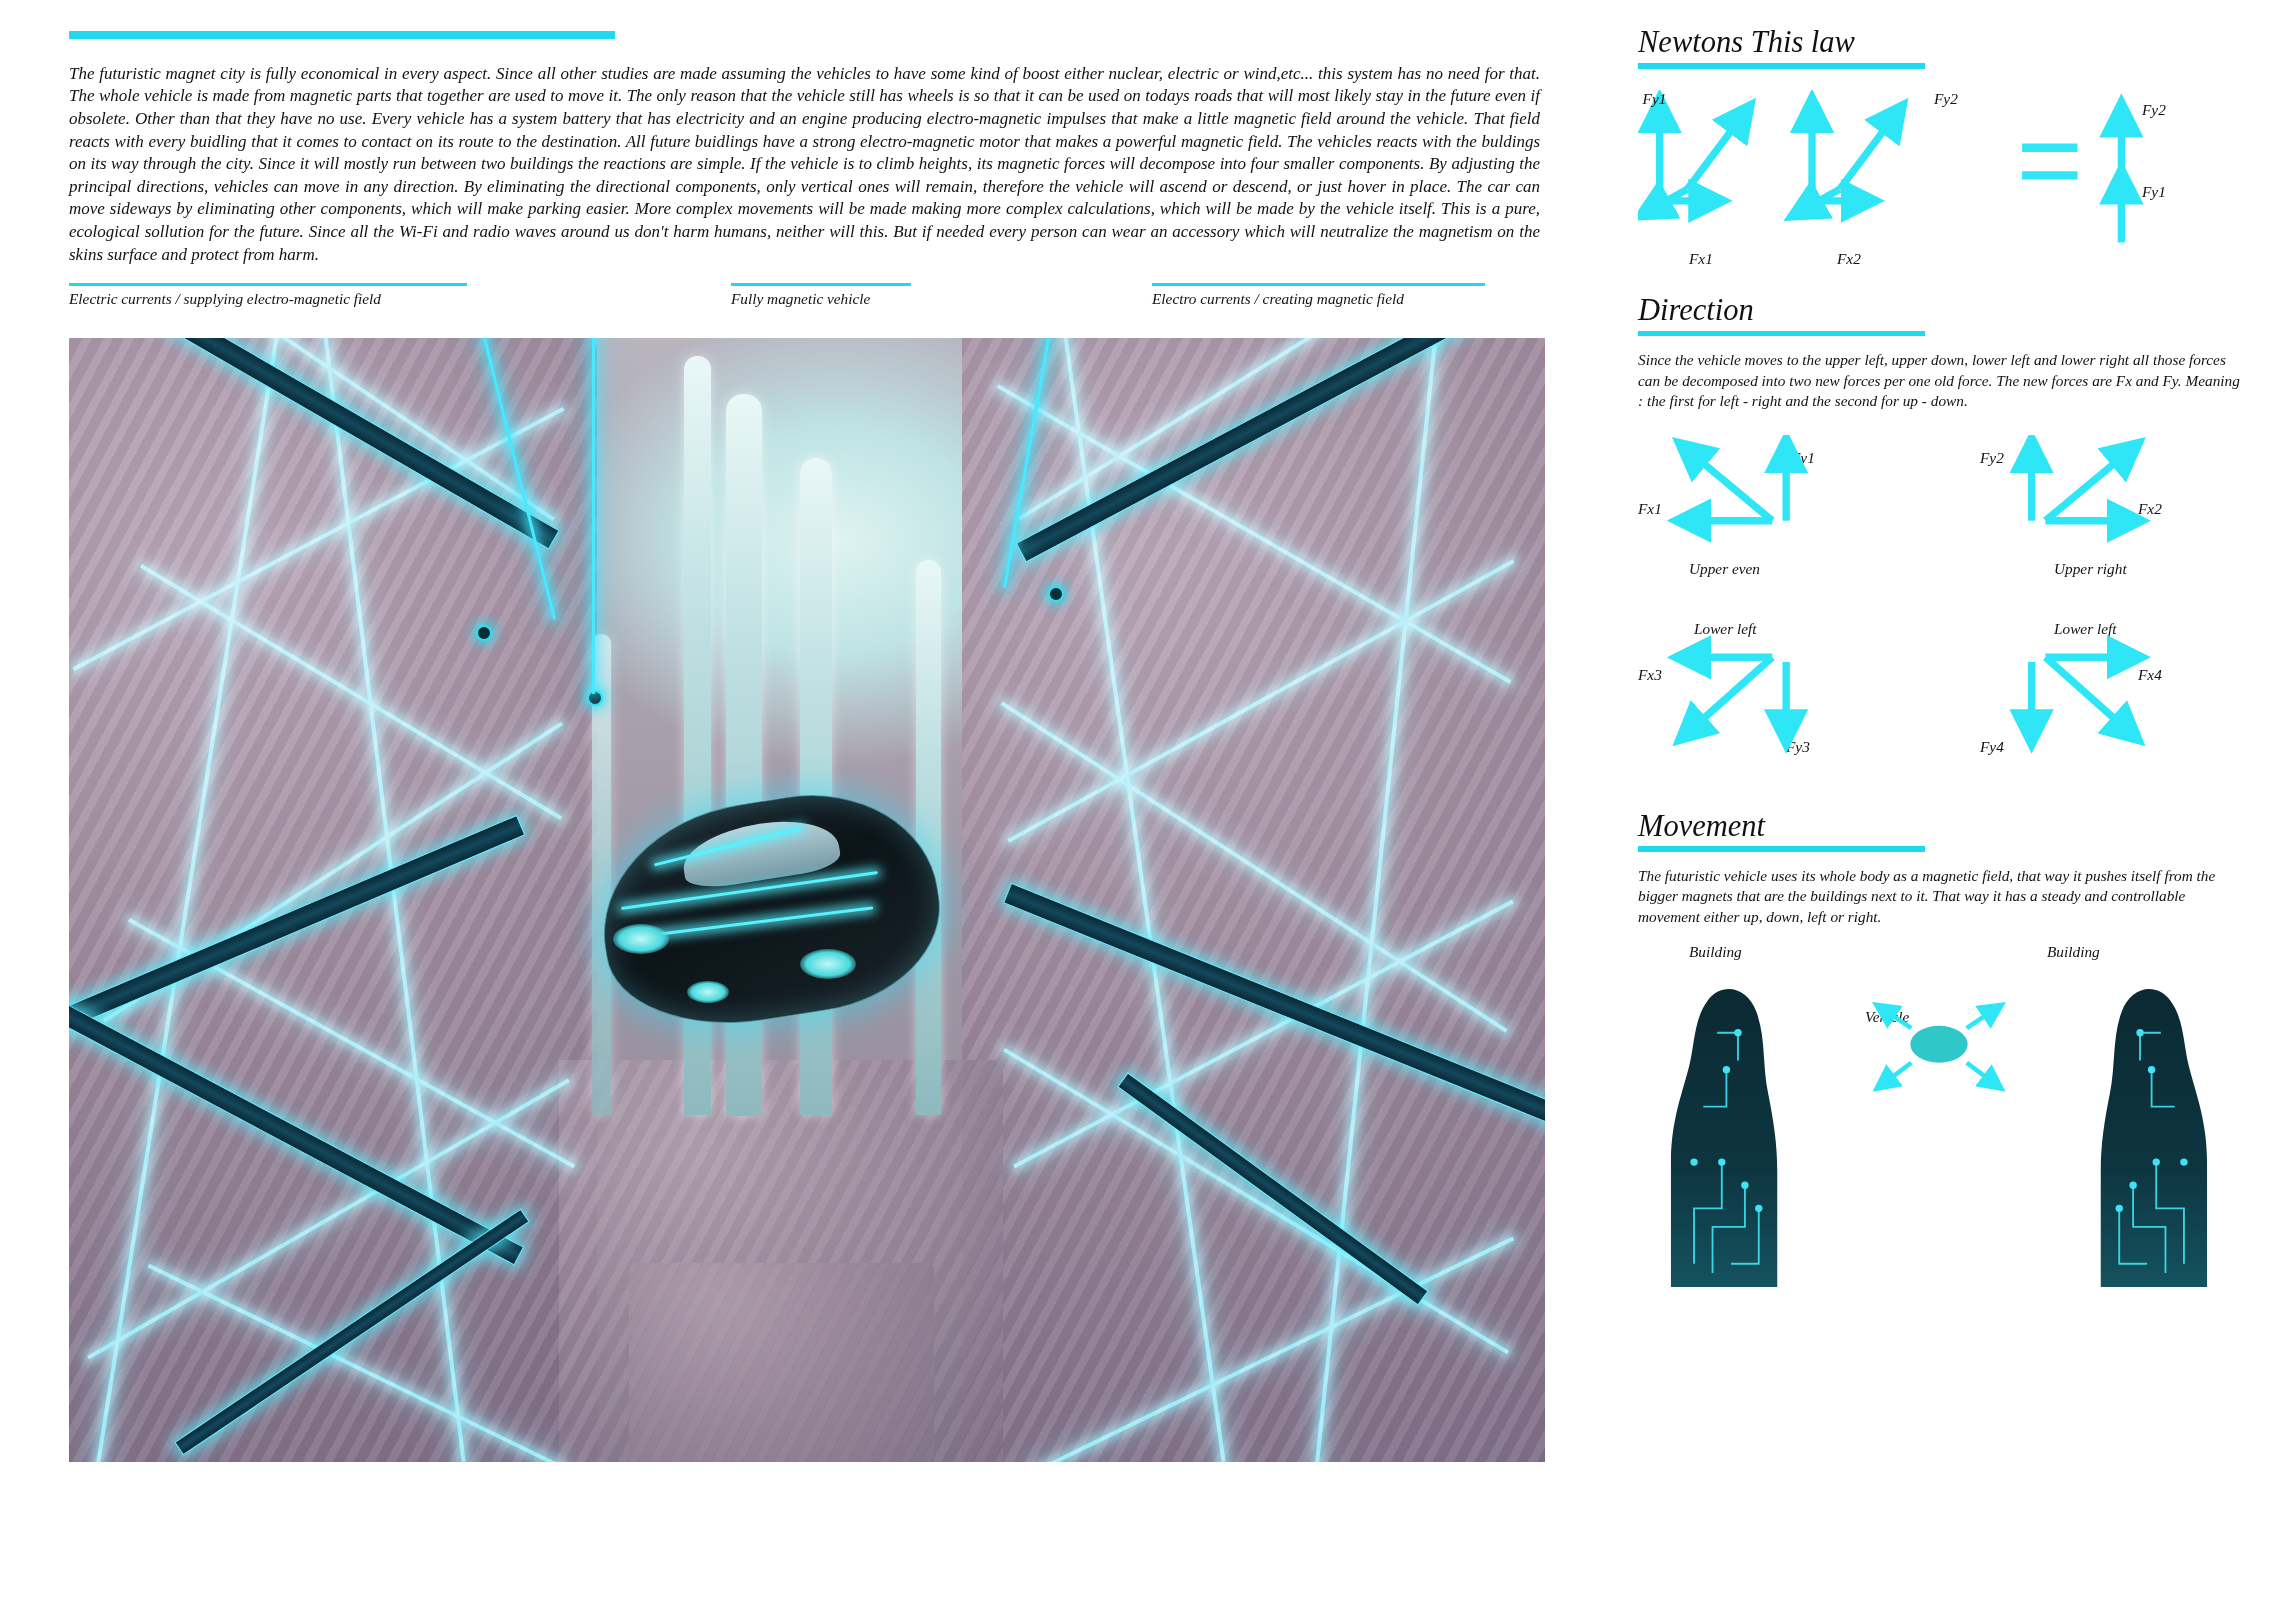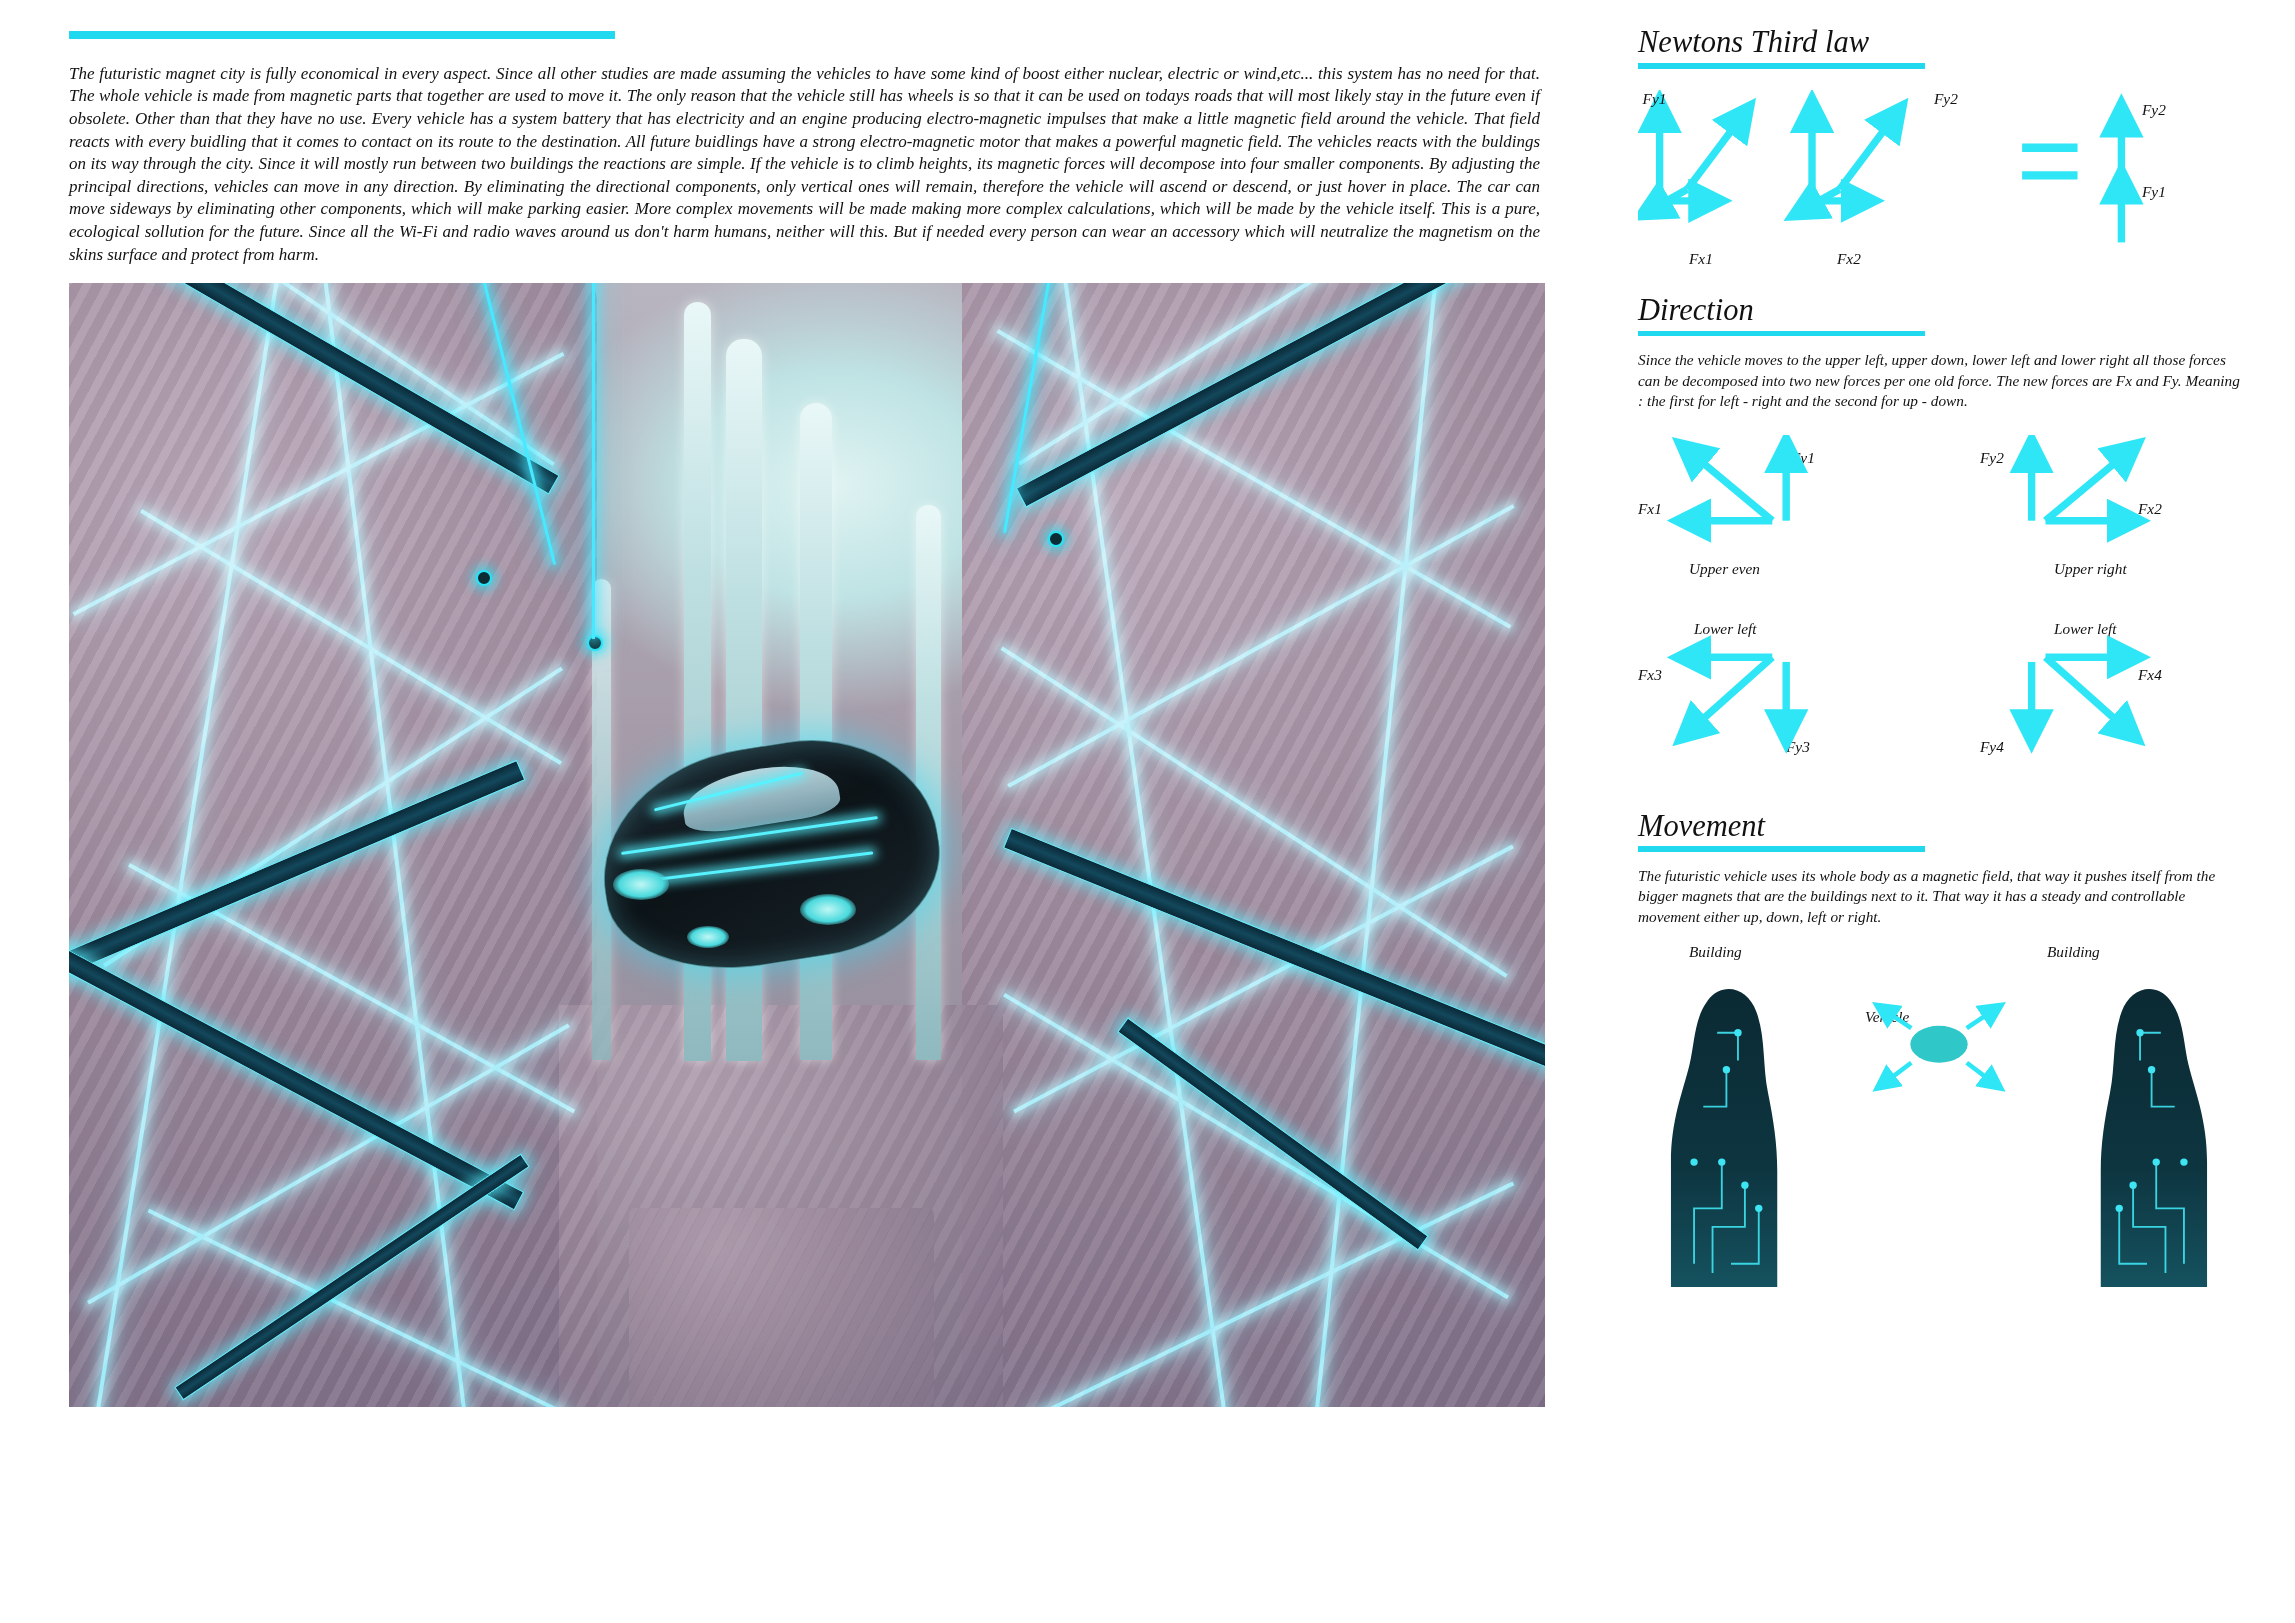--- a/index.html
+++ b/index.html
@@ -223,20 +223,30 @@
 <body>
 
 <div class="page">
 
   <div class="left-col">
 
     <div class="title-rule"></div>
 
     <p class="body-text">The futuristic magnet city is fully economical in every aspect. Since all other studies are made assuming the vehicles to have some kind of boost either nuclear, electric or wind,etc... this system has no need for that. The whole vehicle is made from magnetic parts that together are used to move it. The only reason that the vehicle still has wheels is so that it can be used on todays roads that will most likely stay in the future even if obsolete. Other than that they have no use. Every vehicle has a system battery that has electricity and an engine producing electro-magnetic impulses that make a little magnetic field around the vehicle. That field reacts with every buidling that it comes to contact on its route to the destination. All future buidlings have a strong electro-magnetic motor that makes a powerful magnetic field. The vehicles reacts with the buldings on its way through the city. Since it will mostly run between two buildings the reactions are simple. If the vehicle is to climb heights, its magnetic forces will decompose into four smaller components. By adjusting the principal directions, vehicles can move in any direction. By eliminating the directional components, only vertical ones will remain, therefore the vehicle will ascend or descend, or just hover in place. The car can move sideways by eliminating other components, which will make parking easier. More complex movements will be made making more complex calculations, which will be made by the vehicle itself. This is a pure, ecological sollution for the future. Since all the Wi-Fi and radio waves around us don't harm humans, neither will this. But if needed every person can wear an accessory which will neutralize the magnetism on the skins surface and protect from harm.</p>
 
+    <div class="callouts">
+      <div class="callout-rule" style="left:0; top:0; width:398px;"></div>
+      <div class="callout-label" style="left:0; top:6.5px;">Electric currents / supplying electro-magnetic field</div>
+
+      <div class="callout-rule" style="left:662px; top:0; width:180px;"></div>
+      <div class="callout-label" style="left:662px; top:6.5px;">Fully magnetic vehicle</div>
+
+      <div class="callout-rule" style="left:1083px; top:0; width:333px;"></div>
+      <div class="callout-label" style="left:1083px; top:6.5px;">Electro currents / creating magnetic field</div>
+    </div>
 
     <div class="hero-wrap">
       <div class="hero-sky"></div>
 
       <div class="mass" style="left:-18.5px; top:-18.5px; width:546px; height:1166px; border-radius:0 37px 0 0;"></div>
       <div class="mass" style="left:893px; top:-18.5px; width:611px; height:1166px;"></div>
       <div class="mass" style="left:490px; top:722px; width:444px; height:426px; opacity:.75;"></div>
 
       <div class="grid-left" style="left:0; width:532px;">
         <div class="hexline" style="left:18.5px; top:37px; width:509px; height:4.2px; transform:rotate(34deg);"></div>
@@ -295,21 +305,21 @@
         <div class="wheel-glow" style="left:199px; top:148px;"></div>
         <div class="wheel-glow" style="left:86px; top:180px; width:42px; height:22px;"></div>
       </div>
 
       <div class="mass" style="left:560px; top:925px; width:305px; height:222px; opacity:.55; border-radius:6.5px;"></div>
     </div>
   </div>
 
   <div class="right-col">
 
-    <h2 class="sec-head">Newtons Third law</h2>
+    <h2 class="sec-head">Newtons This law</h2>
     <div class="sec-rule" style="width:287px;"></div>
 
     <div class="diagram" style="height:194px; margin-top:21px;">
       <div class="arrow-label" style="left:4.6px; top:0;">Fy1</div>
       <div class="arrow-label" style="left:296px; top:0;">Fy2</div>
       <div class="arrow-label" style="left:51px; top:160px;">Fx1</div>
       <div class="arrow-label" style="left:199px; top:160px;">Fx2</div>
       <div class="arrow-label" style="left:504px; top:11.6px;">Fy2</div>
       <div class="arrow-label" style="left:504px; top:93px;">Fy1</div>
 

